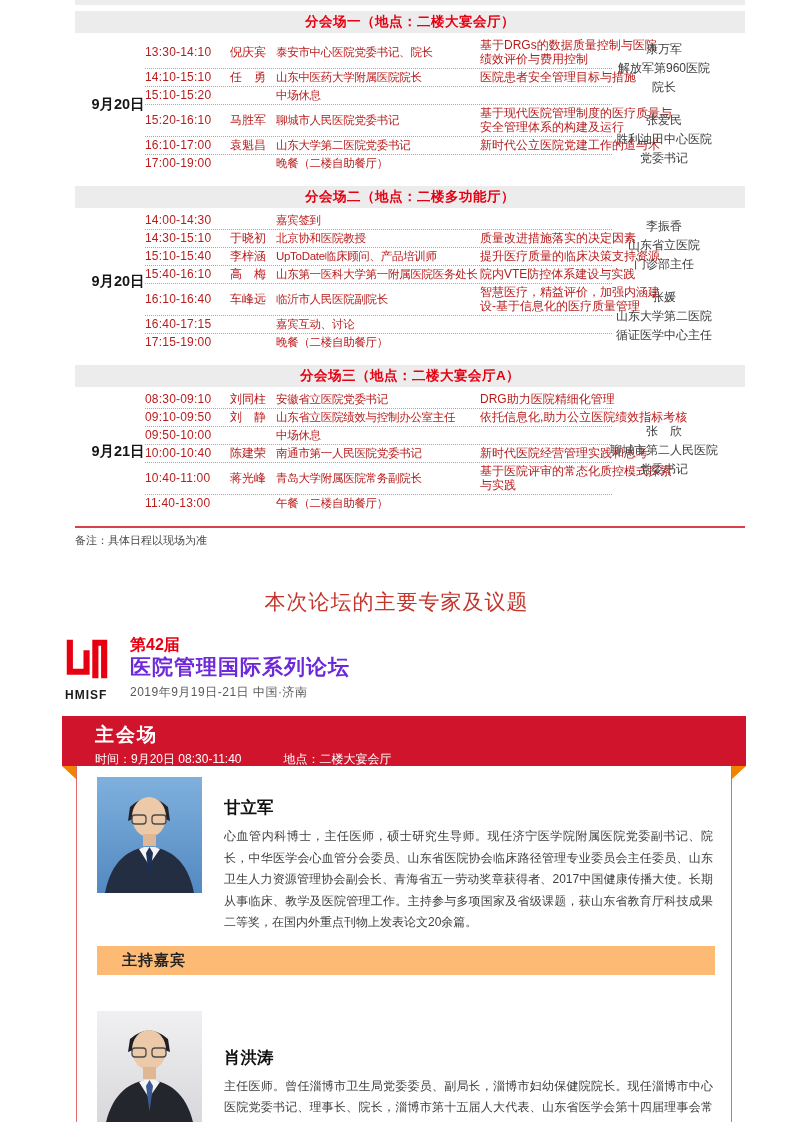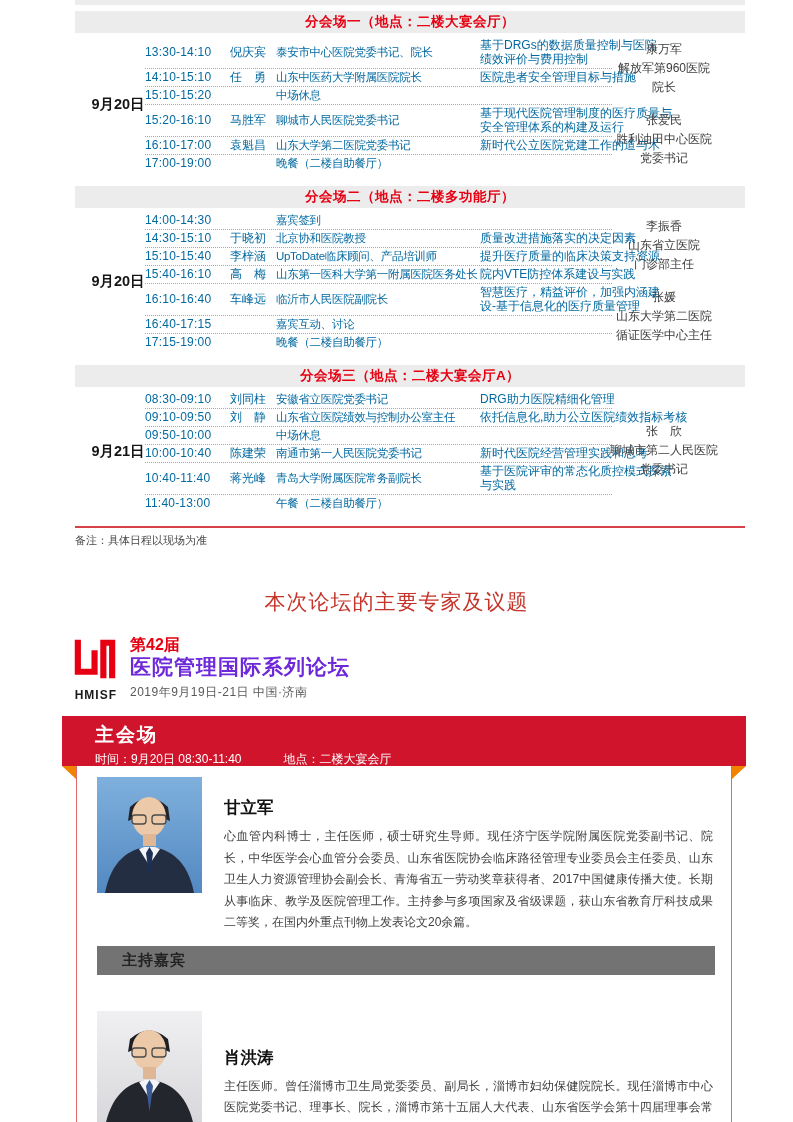--- a/index.html
+++ b/index.html
@@ -9,41 +9,41 @@
   
   .top-strip { margin:0 48px 6px 75px; height:5px; background:#ededed; }
   .sessions { margin-left:75px; width:670px; }
   .session { margin-bottom:12px; }
   .session-header { height:22px; line-height:22px; background:#ececec; color:#e60012;
                     font-weight:bold; font-size:13.5px; text-align:center; letter-spacing:.5px; }
   .session-body { position:relative; padding:3px 130px 2px 70px; min-height:60px; }
   .session-date { position:absolute; left:8px; top:50%; transform:translateY(-50%);
                   width:70px; text-align:center; font-size:14.5px; font-weight:bold; color:#151515; }
   .srow { display:grid; grid-template-columns:85px 46px 204px 182px; align-items:center;
-          padding:2px 0; position:relative; color:#0369a1; font-size:12px; line-height:14px; }
+          padding:2px 0; position:relative; color:#b91c1c; font-size:12px; line-height:14px; }
   .srow::after { content:""; position:absolute; left:0; bottom:-1px; width:467px;
                  border-bottom:1px dotted #e09090; }
   .srow:last-child::after { display:none; }
   .c-time { letter-spacing:.2px; }
   .c-speaker { white-space:nowrap; }
   .c-role { white-space:nowrap; font-size:11.5px; letter-spacing:-.3px; }
   .c-topic { white-space:pre; }
   .session-mods { position:absolute; right:16px; top:0; bottom:0; width:130px;
                   display:flex; flex-direction:column; justify-content:center; gap:14px; }
   .mod { text-align:center; font-size:12px; line-height:19px; color:#3c3c3c; }
 
   .note-rule { margin:6px 48px 0 75px; border-top:2px solid #d8404a; }
   .note { margin:5px 48px 2px 75px; text-align:left; font-size:11px; color:#4a4a4a; }
 
   
   .section-heading { margin-top:40px; text-align:center; font-size:21px; color:#c4342b; letter-spacing:1px; }
 
   
   .brand { margin:20px 0 0 65px; display:flex; align-items:flex-start; }
-  .logo-box { width:52px; text-align:right; }
+  .logo-box { width:52px; text-align:left; }
   .logo-acronym { font-size:12px; font-weight:bold; color:#1a1a1a; letter-spacing:1px; margin-top:2px; }
   .brand-text { margin-left:13px; }
   .brand-edition { color:#e60012; font-weight:bold; font-size:16px; line-height:18px; }
   .brand-title { color:#6d28d9; font-weight:bold; font-size:21px; line-height:26px; letter-spacing:1px; }
   .brand-date { color:#585858; font-size:12px; margin-top:4px; letter-spacing:.5px; }
 
   
   .banner { margin:14px 0 0 62px; width:684px; height:50px; background:#d0142c;
             position:relative; color:#fff; padding:6px 0 0 33px; }
   .banner-title { font-size:19px; font-weight:bold; letter-spacing:2px; }
@@ -58,21 +58,21 @@
           border-left:1px solid #e06a6a; border-right:1px solid #e06a6a;
           padding:11px 0 22px; }
   .profile { display:flex; gap:22px; padding:0 18px 0 20px; }
   .profile + .host-strip { margin-top:12px; }
   .profile.second { margin-top:36px; }
   .photo { width:105px; height:116px; flex:none; }
   .pinfo { flex:1; }
   .pinfo.offset { padding-top:16px; }
   .pname { font-size:16.5px; font-weight:bold; color:#111; margin:20px 0 7px; }
   .pbio { font-size:12px; line-height:21.5px; color:#3e3e3e; text-align:justify; }
-  .host-strip { margin:12px 16px 16px 20px; height:29px; background:#737373;
+  .host-strip { margin:12px 16px 16px 20px; height:29px; background:#fdba74;
                 display:flex; align-items:center; padding-left:25px;
                 font-size:15px; font-weight:bold; color:#222; letter-spacing:1px; }
 </style>
 </head>
 <body>
 
 <div class="page">
 
   <div class="top-strip"></div>
 
@@ -241,21 +241,21 @@
   </div>
 
   <div class="srow">
     <span class="c-time">10:00-10:40</span>
     <span class="c-speaker">陈建荣</span>
     <span class="c-role">南通市第一人民医院党委书记</span>
     <span class="c-topic">新时代医院经营管理实践和思考</span>
   </div>
 
   <div class="srow">
-    <span class="c-time">10:40-11:40</span>
+    <span class="c-time">10:40-11:00</span>
     <span class="c-speaker">蒋光峰</span>
     <span class="c-role">青岛大学附属医院常务副院长</span>
     <span class="c-topic">基于医院评审的常态化质控模式探索
 与实践</span>
   </div>
 
   <div class="srow">
     <span class="c-time">11:40-13:00</span>
     <span class="c-speaker"></span>
     <span class="c-role">午餐（二楼自助餐厅）</span>

